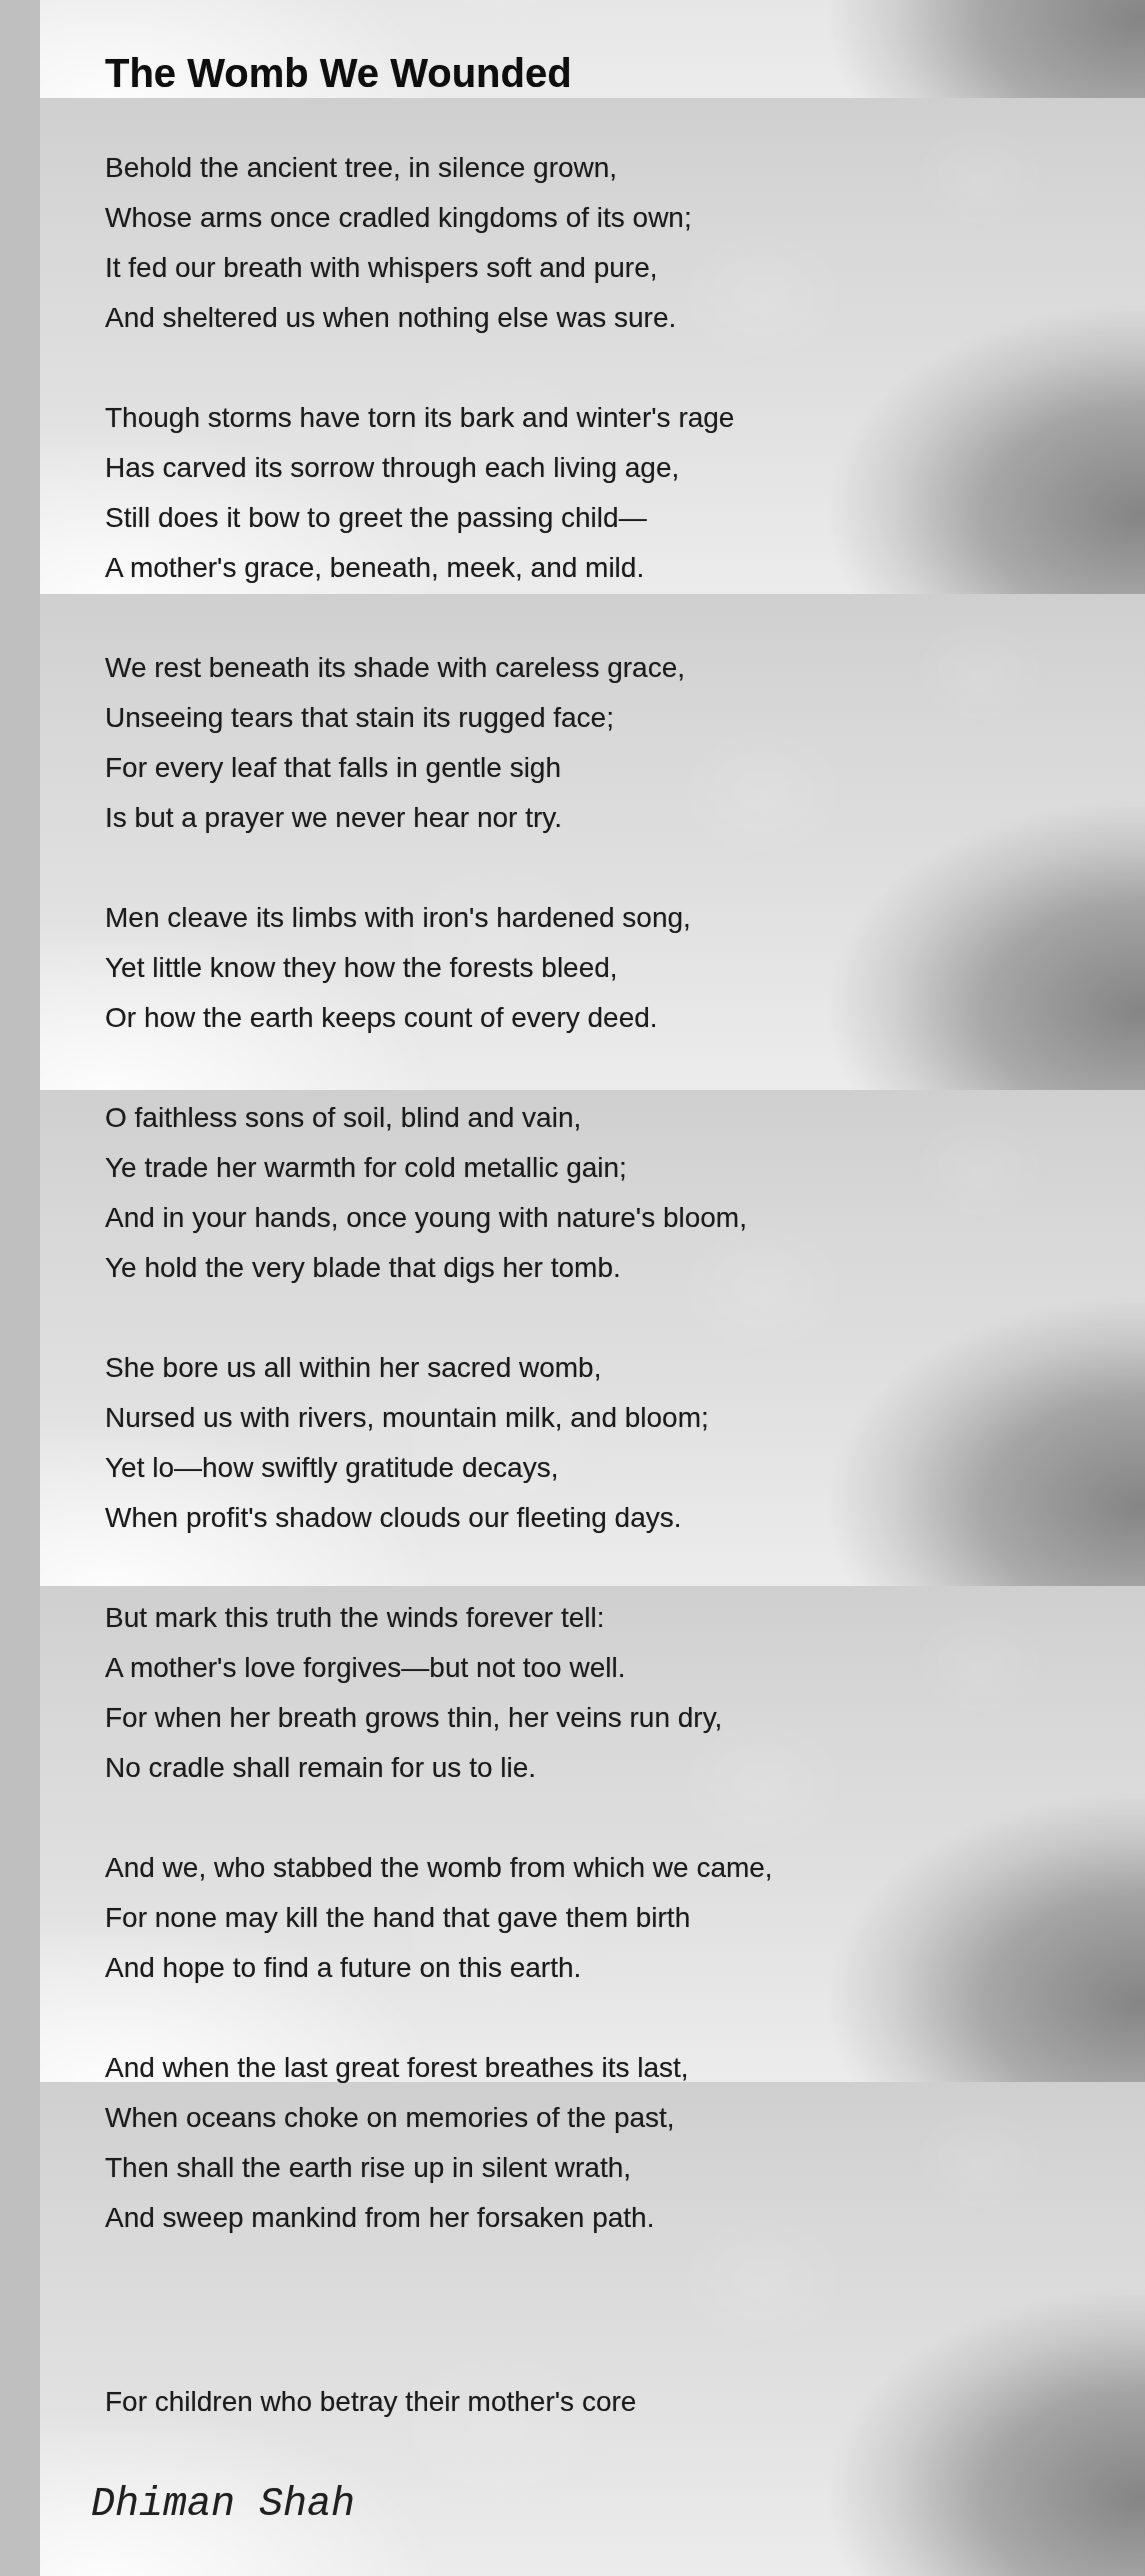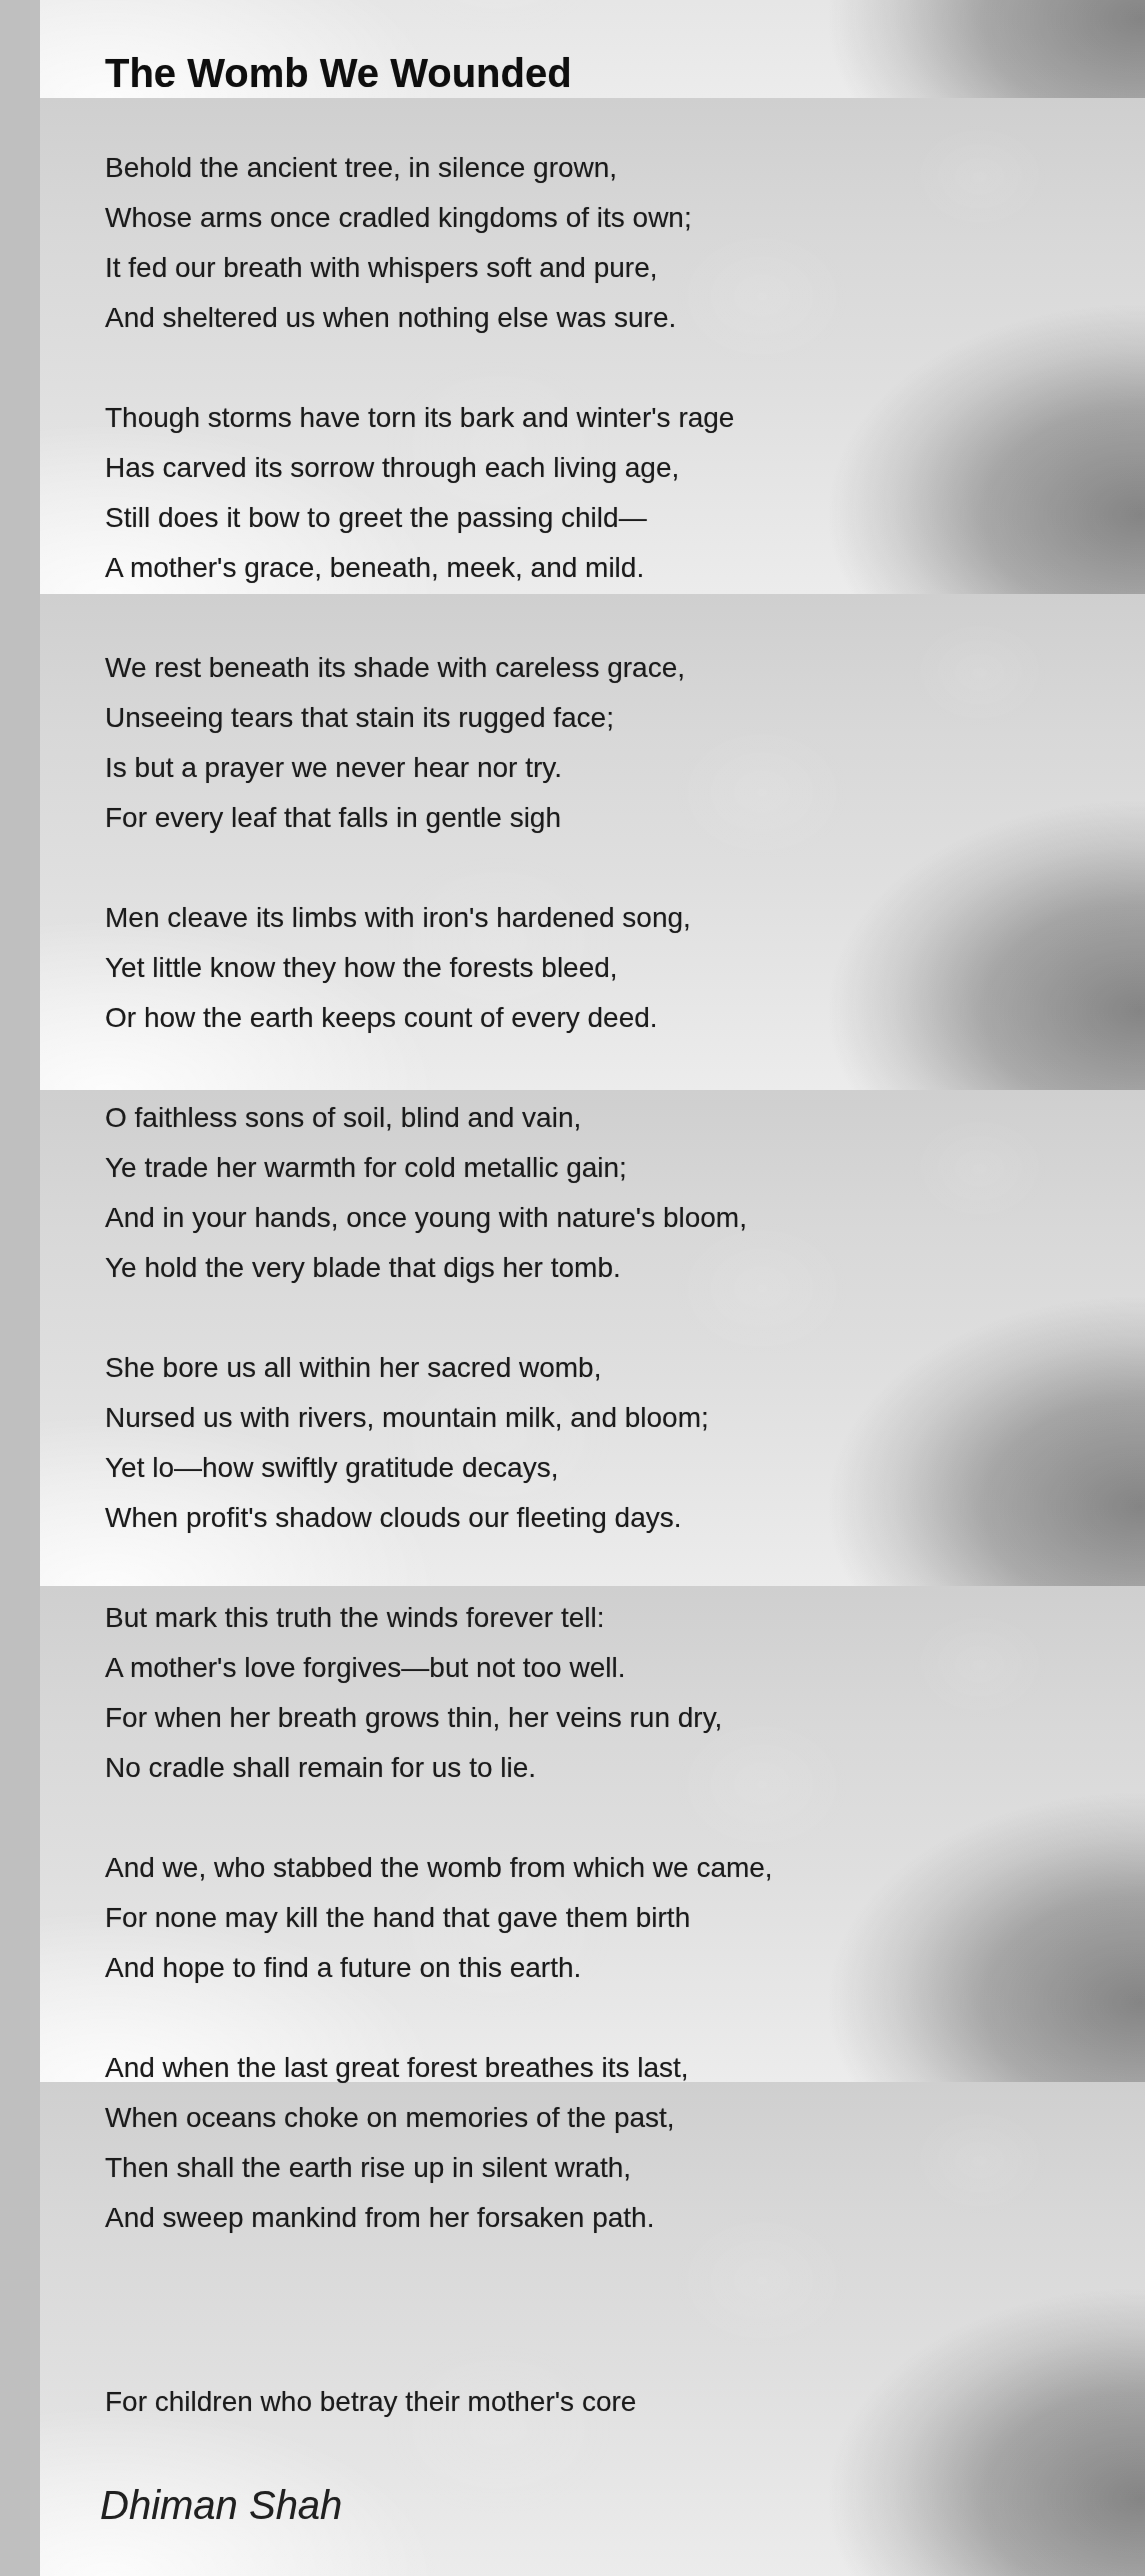--- a/index.html
+++ b/index.html
@@ -64,29 +64,30 @@
     text-shadow: 0 0 1px rgba(0,0,0,0.35);
   }
   .dedication {
     position: absolute;
     top: 2377px;
     left: 65px;
   }
   .author {
     position: absolute;
     top: 2480px;
-    left: 60px;
+    left: 51px;
     height: 50px;
     line-height: 50px;
     font-size: 40px;
     font-style: italic;
     font-weight: normal;
     color: #202020;
     white-space: nowrap;
     text-shadow: 0 0 1px rgba(0,0,0,0.25);
+    font-family: Liberation Mono, monospace;
   }
 </style>
 </head>
 <body>
 
 <div class="page">
   <h1 class="title">The Womb We Wounded</h1>
 
   <div class="poem" id="stanzas">
       <div class="stanza">
@@ -97,22 +98,22 @@
       </div>
       <div class="stanza">
         <div class="line">Though storms have torn its bark and winter's rage</div>
         <div class="line">Has carved its sorrow through each living age,</div>
         <div class="line">Still does it bow to greet the passing child—</div>
         <div class="line">A mother's grace, beneath, meek, and mild.</div>
       </div>
       <div class="stanza">
         <div class="line">We rest beneath its shade with careless grace,</div>
         <div class="line">Unseeing tears that stain its rugged face;</div>
+        <div class="line">For every leaf that falls in gentle sigh</div>
         <div class="line">Is but a prayer we never hear nor try.</div>
-        <div class="line">For every leaf that falls in gentle sigh</div>
       </div>
       <div class="stanza">
         <div class="line">Men cleave its limbs with iron's hardened song,</div>
         <div class="line">Yet little know they how the forests bleed,</div>
         <div class="line">Or how the earth keeps count of every deed.</div>
       </div>
       <div class="stanza">
         <div class="line">O faithless sons of soil, blind and vain,</div>
         <div class="line">Ye trade her warmth for cold metallic gain;</div>
         <div class="line">And in your hands, once young with nature's bloom,</div>

